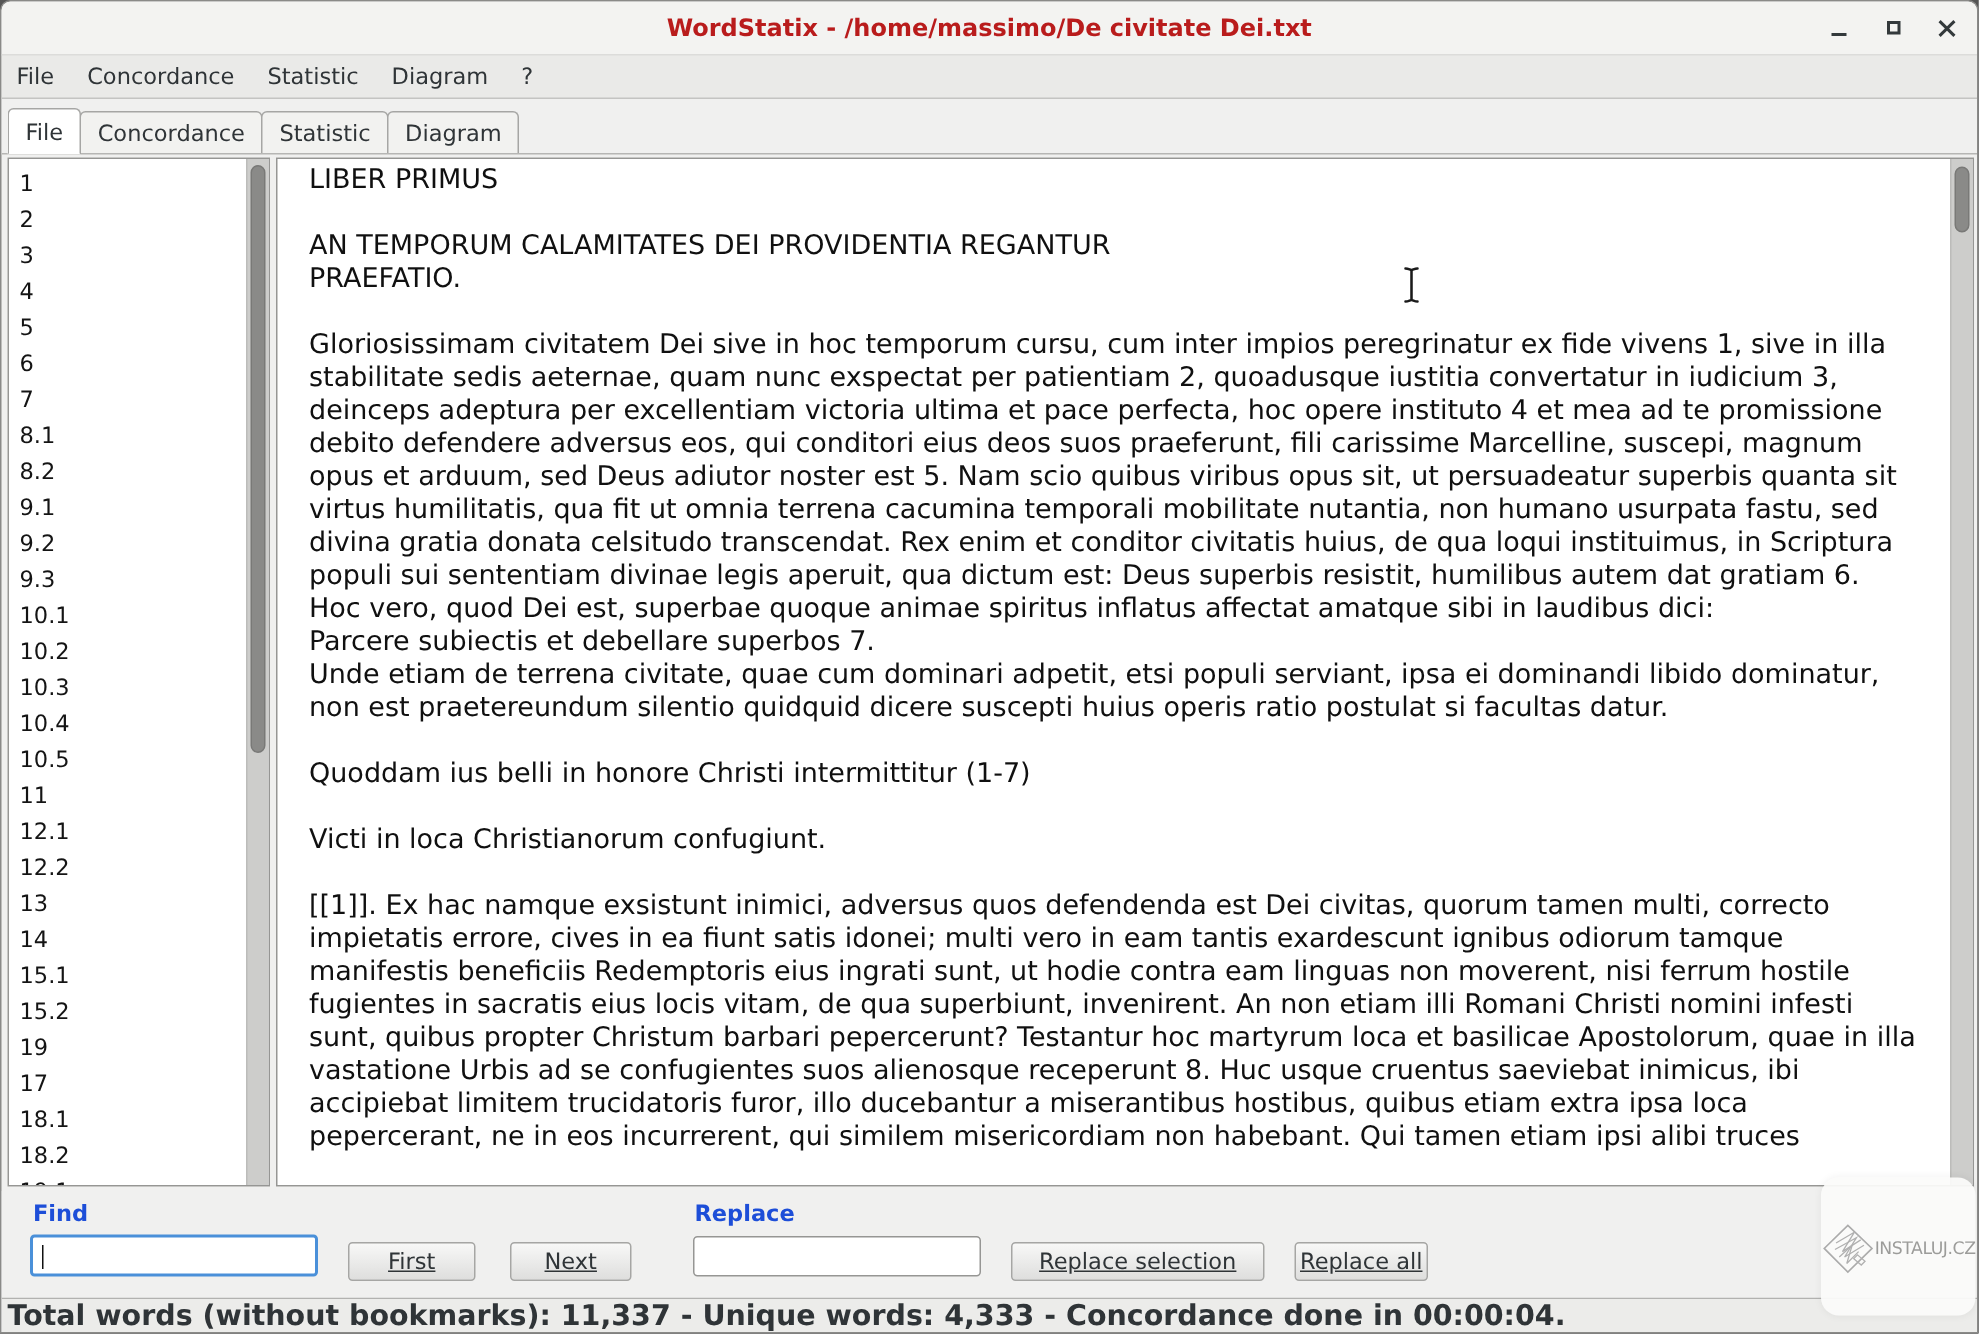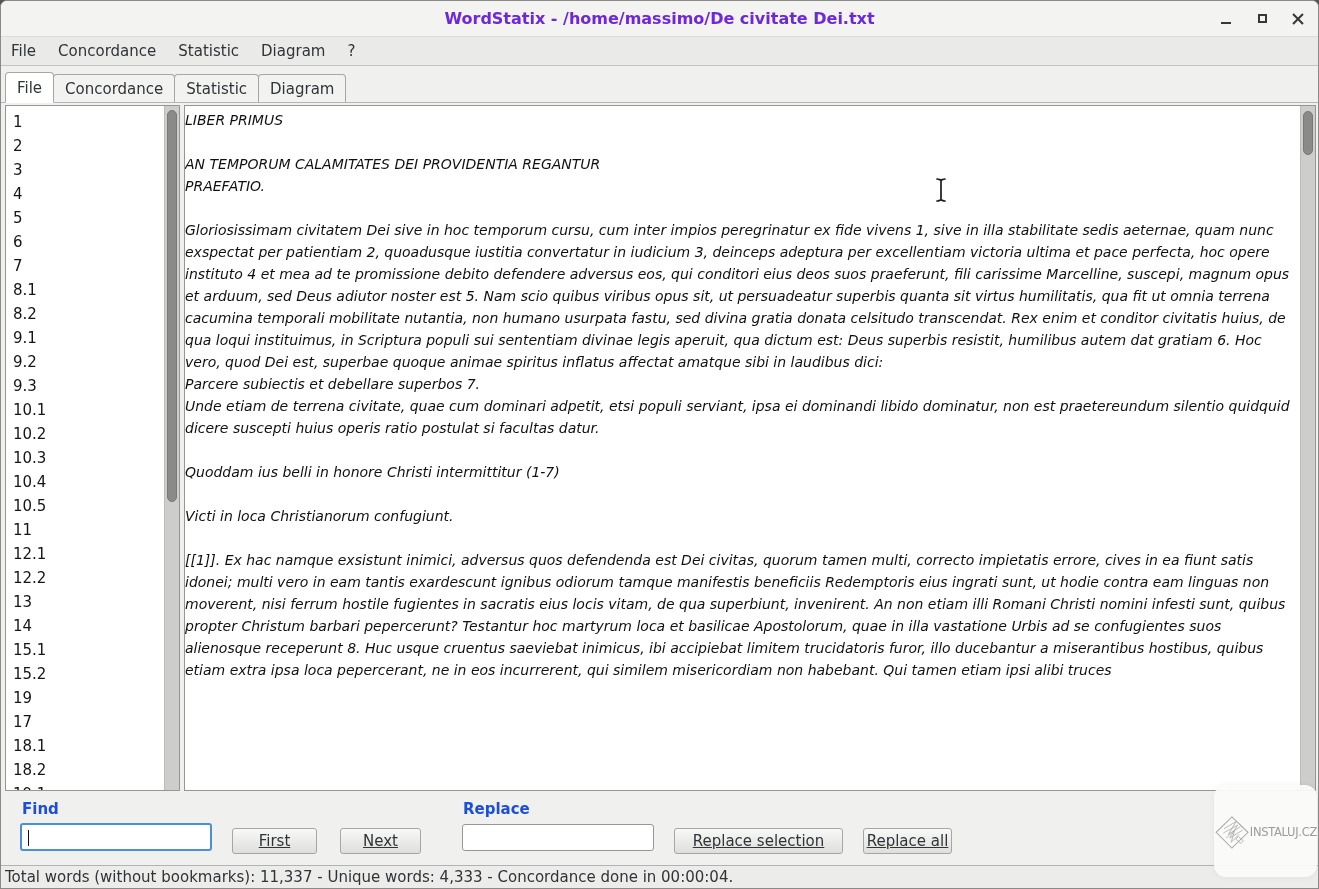--- a/index.html
+++ b/index.html
@@ -14,21 +14,21 @@
     display:flex; flex-direction:column;
     font-family:"DejaVu Sans", sans-serif;
     color:#2f3437;
   }
 
   
   .titlebar { height:35px; flex:none; background:#f3f3f1; position:relative; }
   .title {
     position:absolute; left:0; right:0; top:0; bottom:0;
     display:flex; align-items:center; justify-content:center;
-    font-size:16px; font-weight:bold; color:#6d28d9;
+    font-size:16px; font-weight:bold; color:#b91c1c;
   }
   .win-controls { position:absolute; right:12px; top:0; bottom:0; display:flex; align-items:center; gap:20px; z-index:2; }
   .wc { width:16px; height:16px; display:flex; align-items:center; justify-content:center; }
   .glyph-min { width:10px; height:2px; background:#33393b; margin-top:8px; }
   .glyph-max { width:9px; height:9px; border:2px solid #33393b; }
   .glyph-close { position:relative; width:12px; height:12px; }
   .glyph-close::before,.glyph-close::after {
     content:""; position:absolute; left:-1px; top:5px; width:14px; height:2px; background:#33393b;
   }
   .glyph-close::before { transform:rotate(45deg); }
@@ -65,22 +65,22 @@
   .bookmark-item { height:24px; }
 
   .scrolltrack { width:15px; flex:none; background:#cdcdcb; border-left:1px solid #bcbcba; position:relative; }
   .scrollthumb { position:absolute; left:2px; right:2px; background:#8a8a88; border:1px solid #797977; border-radius:6px; }
   .thumb-side { top:4px; height:392px; }
   .thumb-main { top:5px; height:44px; }
 
   .main-text { flex:1; min-width:0; background:#fff; border:1px solid #969694; display:flex; }
   .text-content {
     flex:1; min-width:0; overflow:hidden;
-    padding:3px 0; font-size:14px; line-height:22px; color:#101010;
-    white-space:pre-wrap; word-wrap:break-word;font-style:italic;
+    padding:3px 21px; font-size:18px; line-height:22px; color:#101010;
+    white-space:pre-wrap; word-wrap:break-word;
   }
 
   
   .findbar { height:71px; flex:none; position:relative; background:#f0f0ef; }
   .fr-label { position:absolute; font-size:15px; color:#1d4ed8;font-weight:bold; }
   .lbl-find { left:21px; top:6px; }
   .lbl-replace { left:462px; top:6px; }
   .fr-input { position:absolute; background:#fff; border-radius:3px; }
   .input-find { left:19px; top:29px; width:192px; height:28px; border:2px solid #4a90d9; }
   .input-replace { left:461px; top:30px; width:192px; height:27px; border:1px solid #969694; }
@@ -94,21 +94,21 @@
   }
   .btn-first { left:231px; width:85px; }
   .btn-next { left:339px; width:81px; }
   .btn-replace-sel { left:673px; width:169px; }
   .btn-replace-all { left:862px; width:89px; }
 
   
   .statusbar {
     height:23px; flex:none; background:#ececea; border-top:1px solid #b2b2b0;
     display:flex; align-items:center; padding:0 4px;
-    font-size:15px; color:#2f3437; white-space:nowrap; overflow:hidden;
+    font-size:19px; color:#2f3437; white-space:nowrap; overflow:hidden;font-weight:bold;
   }
 
   
   .watermark {
     position:absolute; right:1px; bottom:11px; width:103px; height:92px;
     background:rgba(251,251,250,0.93); border-radius:12px;
     display:flex; flex-direction:row; align-items:center;
     padding-top:3px; z-index:5; box-shadow:0 0 6px rgba(0,0,0,0.06);
   }
   .watermark-text { font-size:11.5px; color:#9c9c9a; letter-spacing:-0.3px; margin-top:-2px; }

